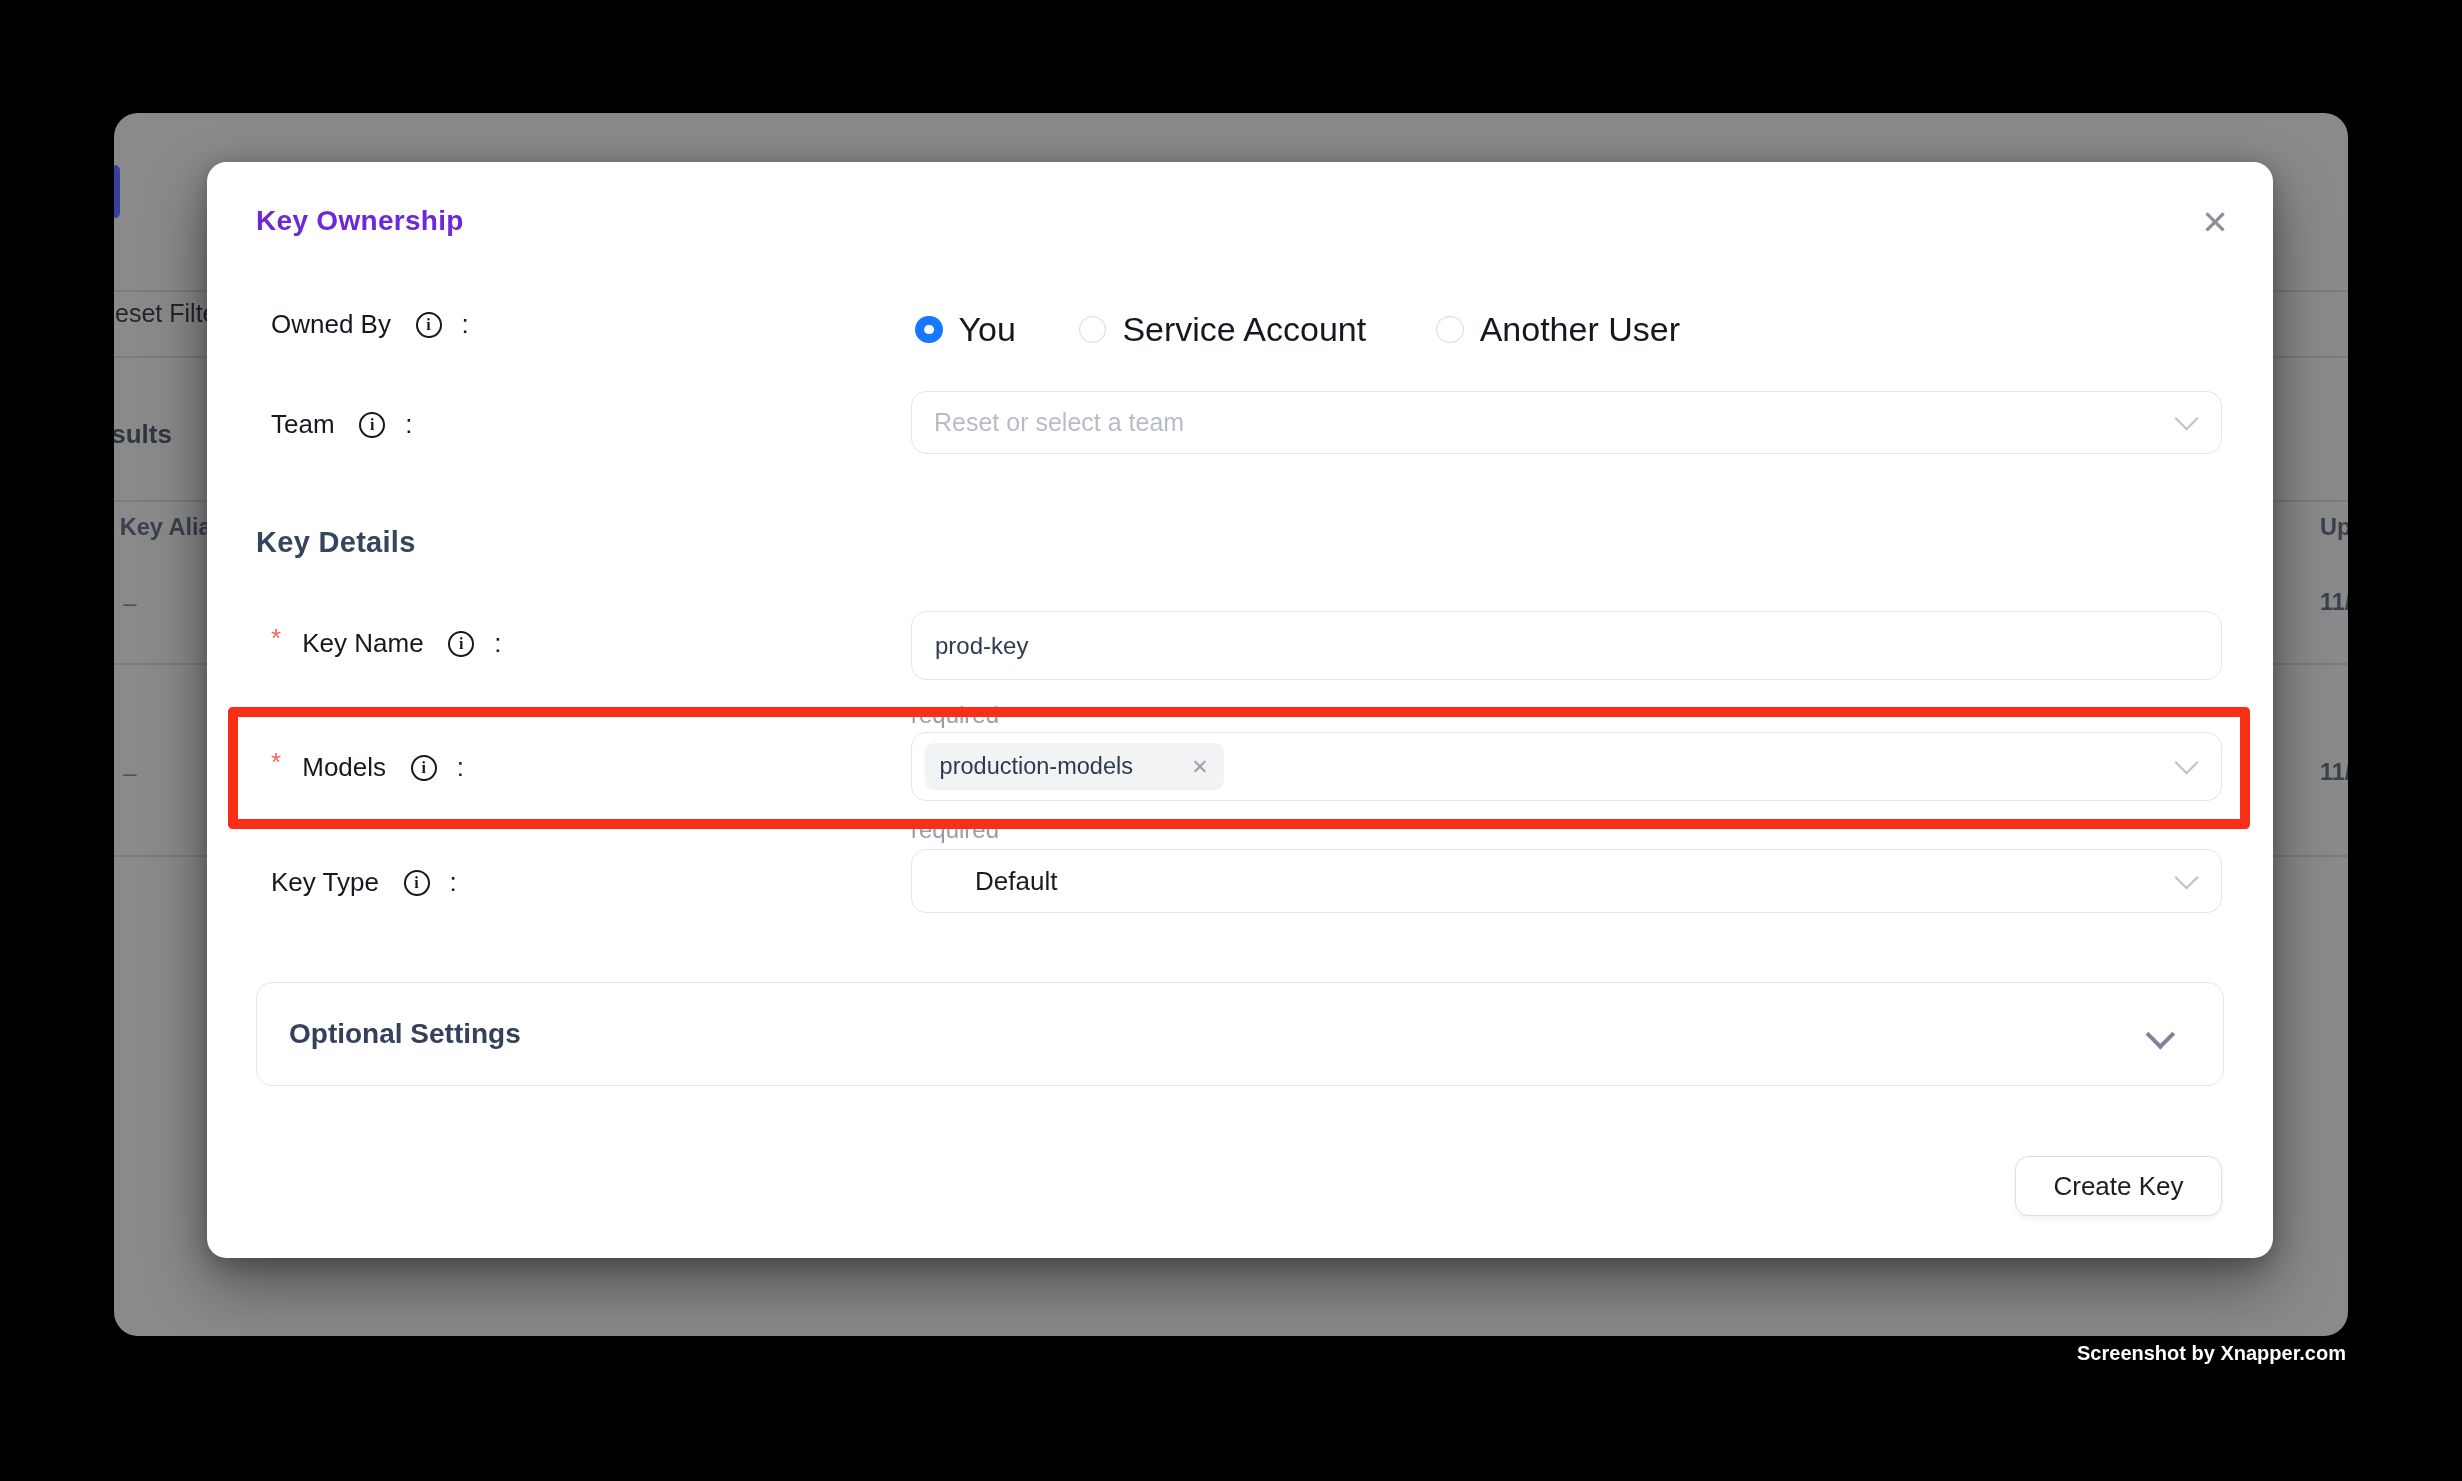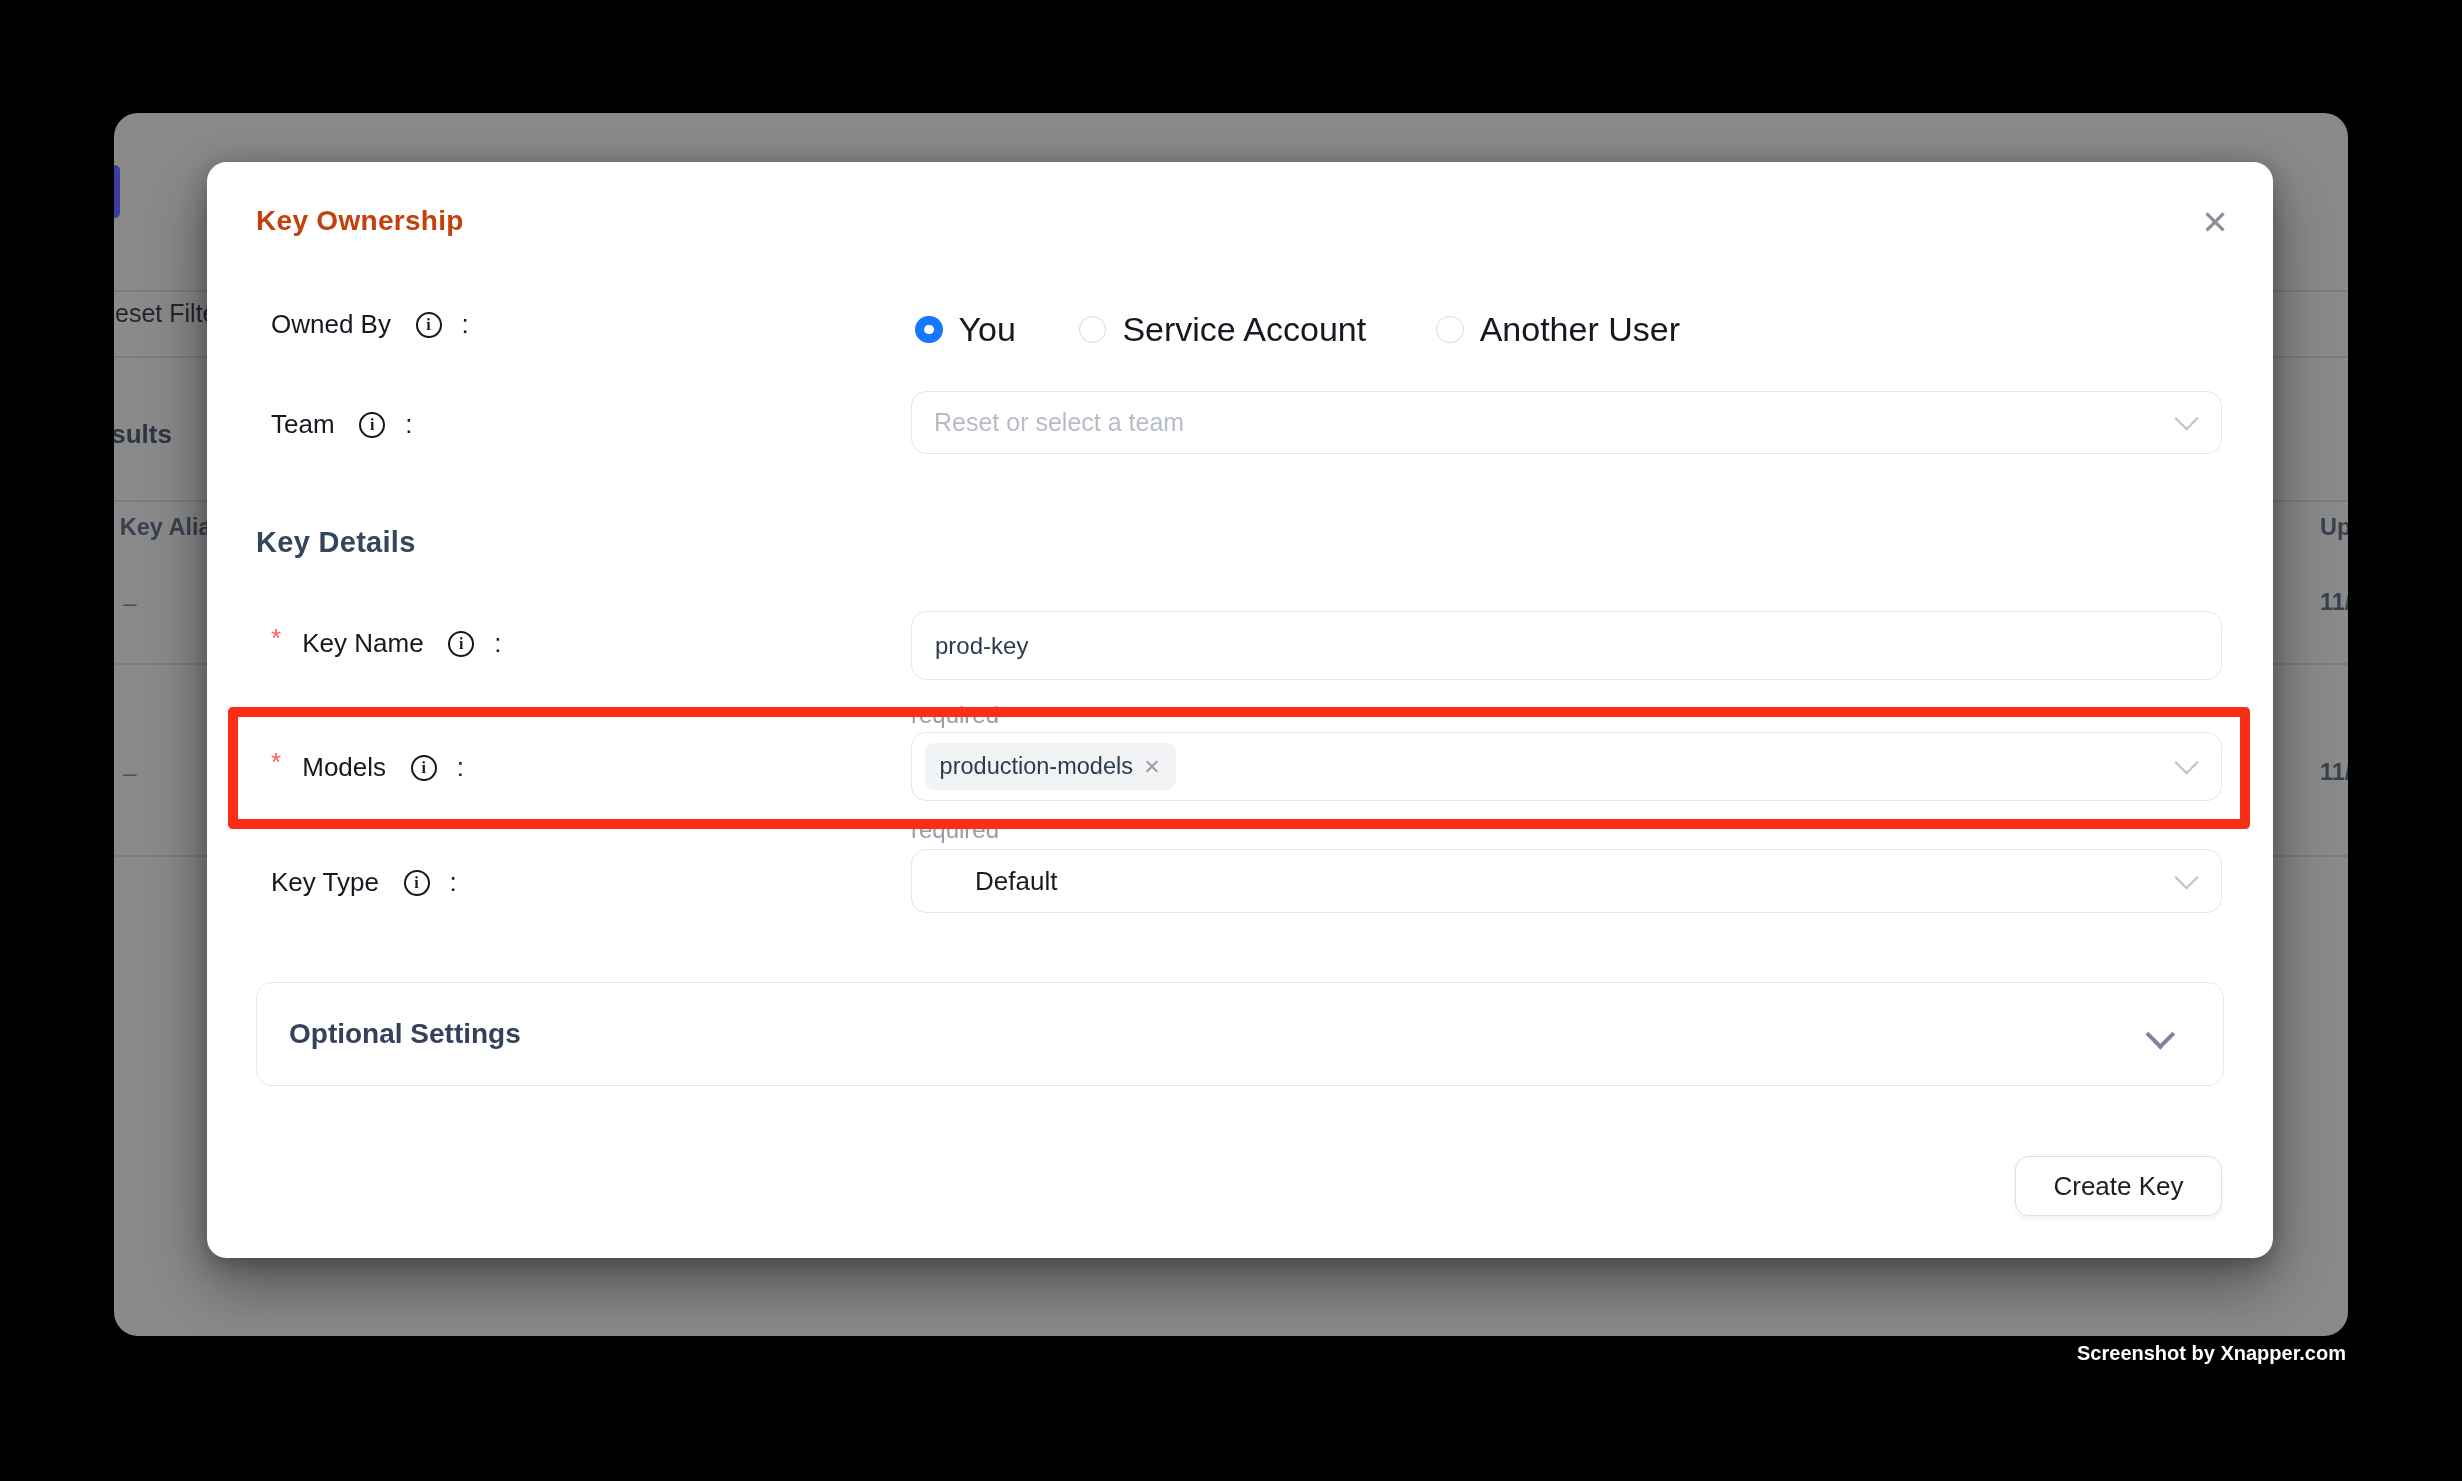--- a/index.html
+++ b/index.html
@@ -19,21 +19,21 @@
   .bg-blue-frag {
     position:absolute; left:0; top:52px; width:5.7px; height:53px;
     background:#3a3f9e; border-radius:0 5.2px 5.2px 0;
   }
   
   .modal {
     position:absolute; left:207px; top:162px; width:2066px; height:1096px;
     background:#fff; border-radius:19.5px;
     box-shadow:0 26px 63px rgba(0,0,0,0.40), 0 5.7px 23px rgba(0,0,0,0.25);
   }
-  .modal-title { position:absolute; left:49px; top:43px; font-size:28px; font-weight:700; color:#c2410c; letter-spacing:0.3px; }
+  .modal-title { position:absolute; left:49px; top:43px; font-size:28px; font-weight:700; color:#6d28d9; letter-spacing:0.3px; }
   .close-btn { position:absolute; left:1982px; top:34px; width:52px; height:52px;
     display:flex; align-items:center; justify-content:center;
     font-size:33px; color:#8b9097; cursor:pointer; }
   .section-heading { position:absolute; left:49px; font-size:29px; font-weight:700; color:#35455c; letter-spacing:0.3px; }
   .field-label { position:absolute; left:49px; display:flex; align-items:center; gap:20px;
     font-size:26px; color:#14181f; white-space:nowrap;margin-left:15px; }
   .req-mark { color:#ff5d55; font-size:26px; transform:translateY(-4.6px); margin-right:1.1px; }
   .info-icon {
     display:inline-flex; align-items:center; justify-content:center;
     width:26px; height:26px; border:2px solid #14181f; border-radius:50%;
@@ -59,21 +59,21 @@
     position:absolute; right:30px; width:17px; height:17px;
     border-right:2.6px solid #bcc1c8; border-bottom:2.6px solid #bcc1c8;
     transform:rotate(45deg) translateY(-5.7px);
   }
   .placeholder-text { font-size:25px; color:#b8bdc5; margin-left:22px; white-space:nowrap; }
   .value-text { font-size:26px; color:#171b22; margin-left:23px; white-space:nowrap; }
   .input-value { font-size:24px; color:#2e3c52; margin-left:23px; white-space:nowrap; }
   .model-tag {
     display:flex; align-items:center; margin-left:12.6px; height:47px;
     background:#f2f3f5; border-radius:9.2px; padding:0 15px;
-    font-size:23.5px; color:#2e3a4e; white-space:nowrap;
+    font-size:23.5px; color:#2e3a4e; white-space:nowrap;gap:48px;
   }
   .tag-close { font-size:20.7px; color:#9aa0aa; margin-left:10.3px; cursor:pointer; }
   .required-hint { position:absolute; left:704px; font-size:24px; color:#969da8;margin-top:11px; }
   
   .red-annotation {
     position:absolute; left:21px; top:545px; width:2022px; height:122px;
     border:10.3px solid #fa2e16; border-radius:4.6px; pointer-events:none; z-index:50;
   }
   
   .optional-panel {

